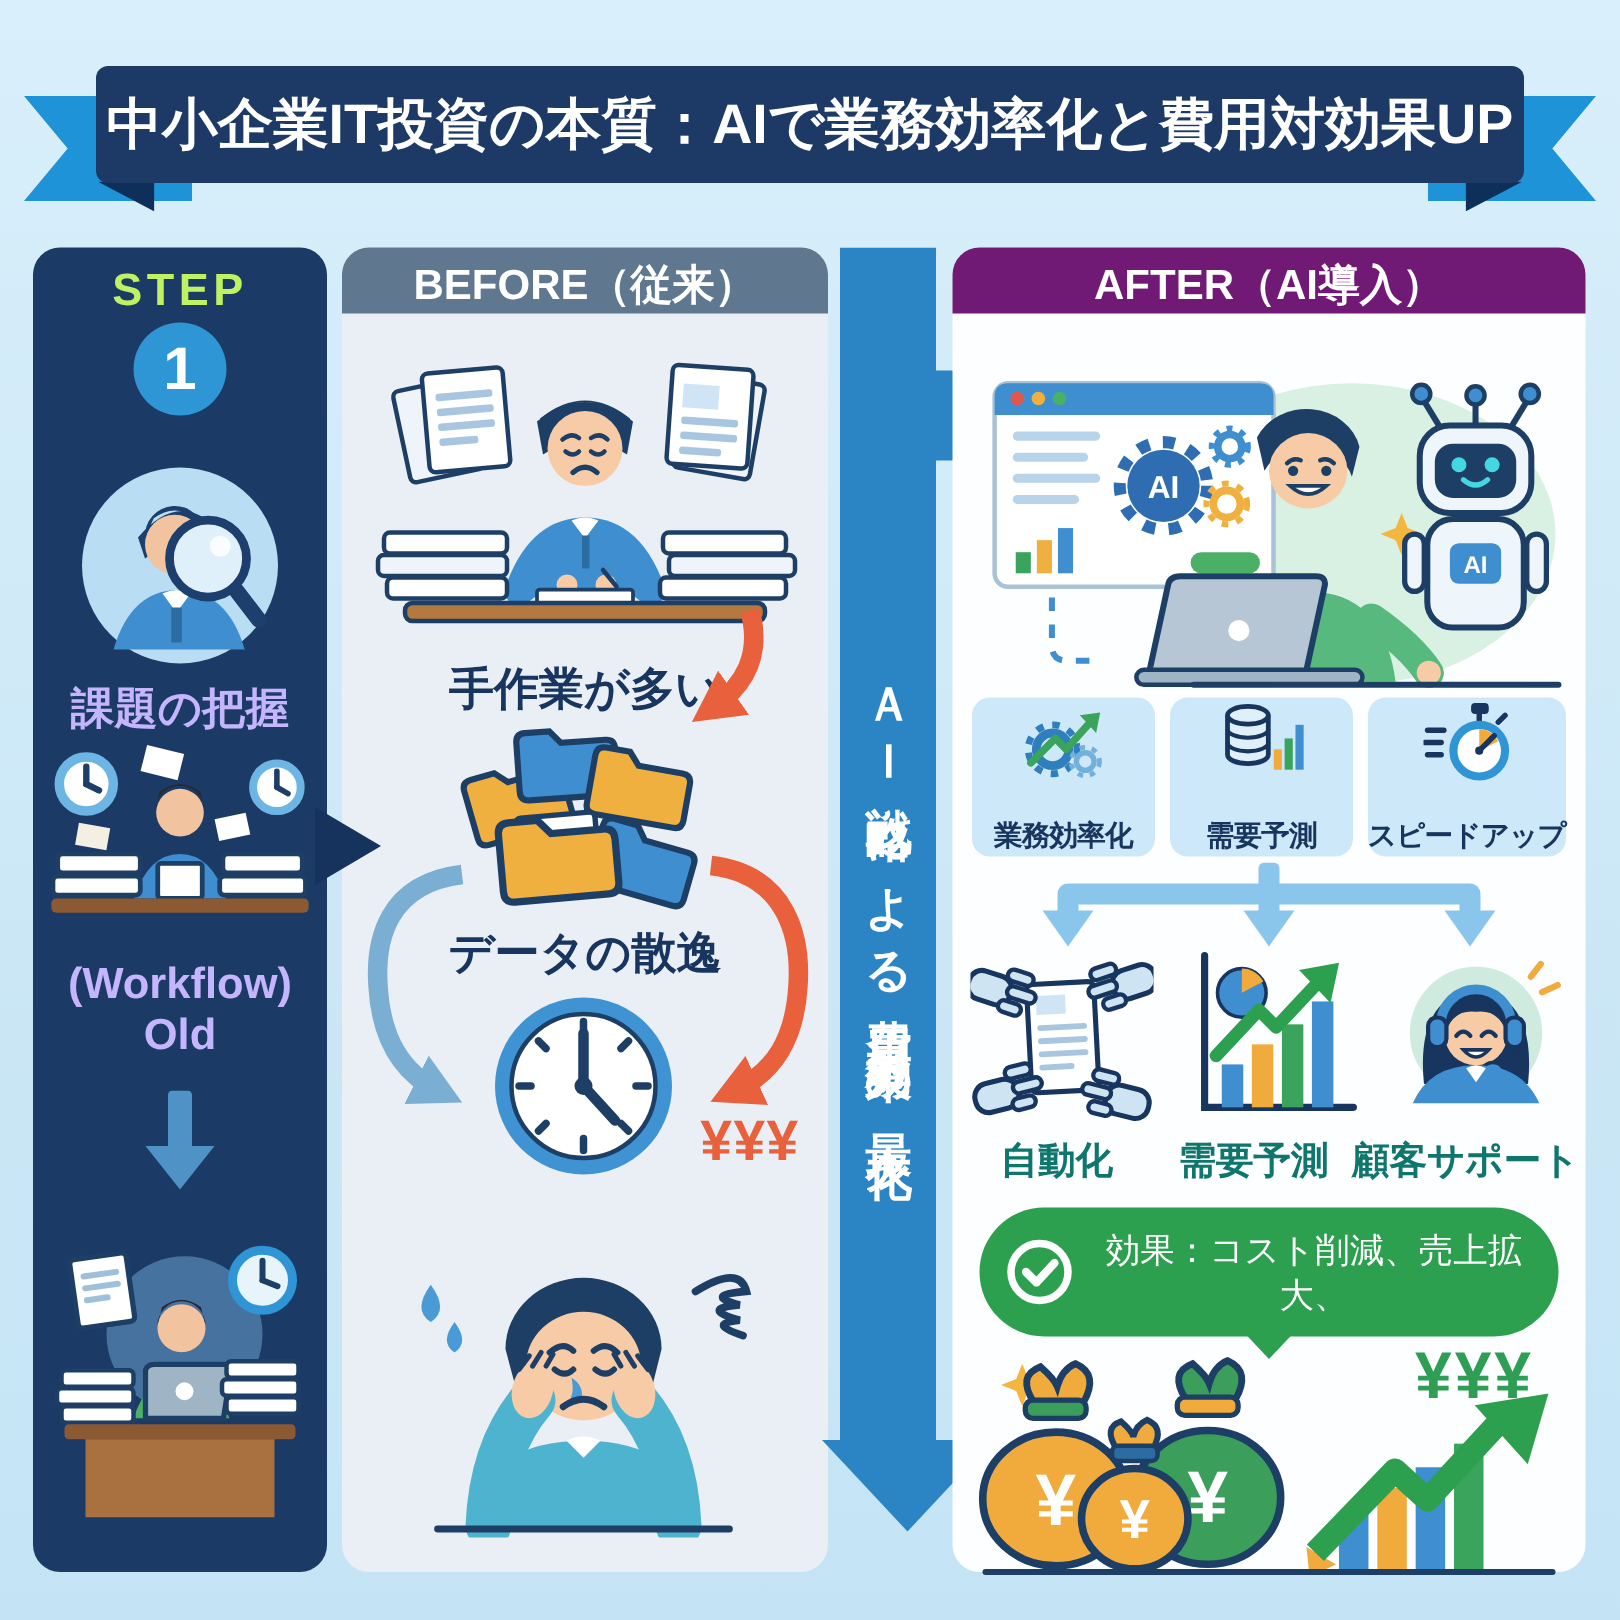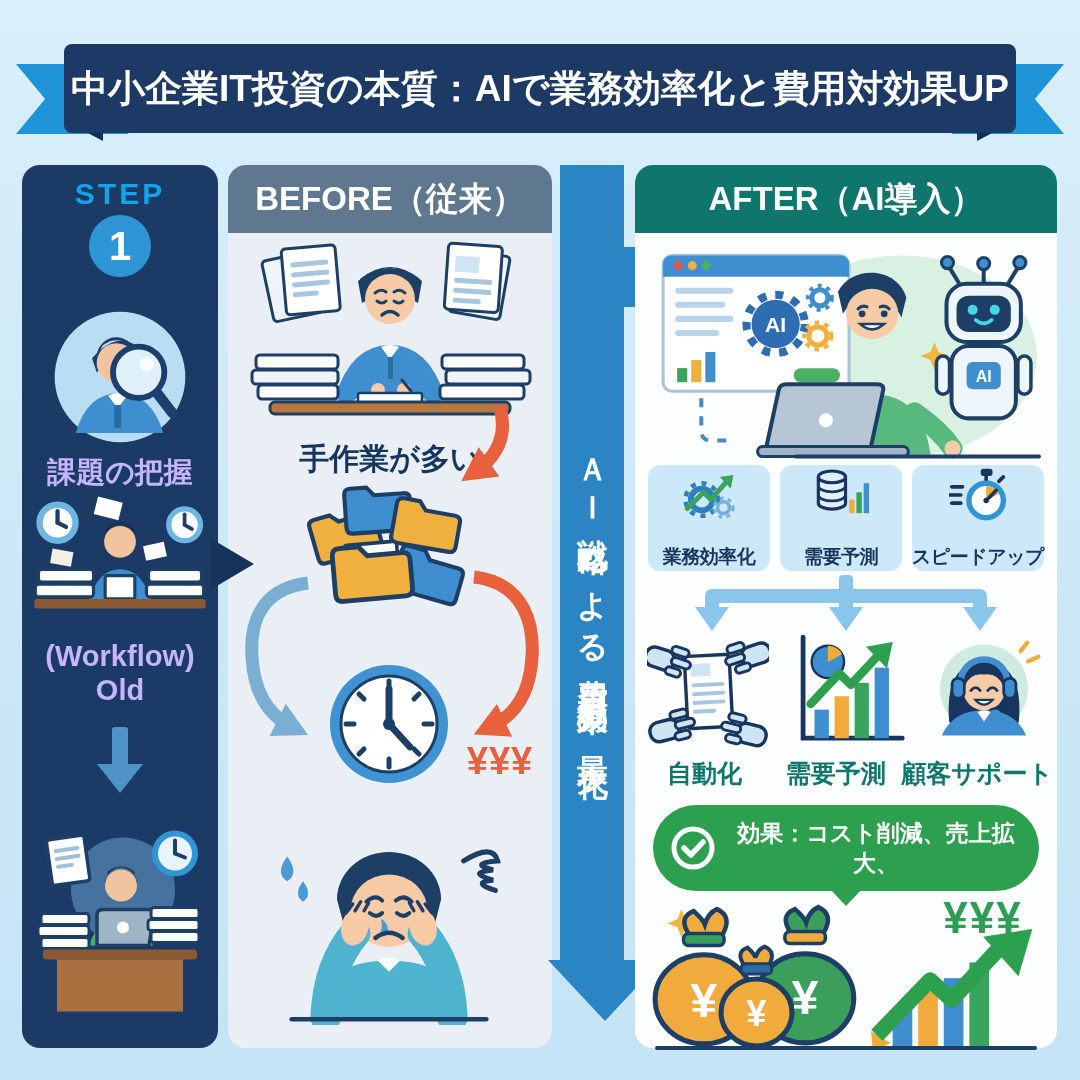--- a/index.html
+++ b/index.html
@@ -7,34 +7,34 @@
     background:linear-gradient(180deg,#d9effb 0%,#cbe7f6 60%,#c4e4f5 100%);
     font-family:"Liberation Sans",sans-serif;}
   .abs{position:absolute;}
   
   .ribbon-tail{position:absolute;top:64px;width:112px;height:70px;background:#1e93d7;}
   .ribbon-tail.left{left:16px;clip-path:polygon(0 0,100% 0,100% 100%,0 100%,26% 50%);}
   .ribbon-tail.right{right:16px;clip-path:polygon(0 0,100% 0,74% 50%,100% 100%,0 100%);}
   .ribbon-fold{position:absolute;top:121px;width:38px;height:20px;background:#0e2f59;}
   .ribbon-fold.left{left:65px;clip-path:polygon(0 0,100% 0,100% 100%);}
   .ribbon-fold.right{right:65px;clip-path:polygon(0 0,100% 0,0 100%);}
-  .banner{position:absolute;left:64px;top:44px;width:952px;height:89px;background:#1d3a66;
+  .banner{position:absolute;left:64px;top:44px;width:952px;height:78px;background:#1d3a66;
     border-radius:8px;display:flex;align-items:center;justify-content:center;
     color:#fff;font-weight:bold;font-size:37px;letter-spacing:0px;white-space:nowrap;}
   
   .panel{position:absolute;top:165px;height:883px;border-radius:18px;}
   .left-panel{left:22px;width:196px;background:#1c3a66;}
   .before-panel{left:228px;width:324px;background:#e9eff5;}
   .after-panel{left:635px;width:422px;background:#fdfeff;}
-  .panel-header{position:absolute;top:0;left:0;right:0;height:68px;border-radius:18px 18px 0 0;
-    display:flex;align-items:center;justify-content:center;color:#fff;font-weight:bold;font-size:33px;white-space:nowrap;}
+  .panel-header{position:absolute;top:0;left:0;right:0;height:44px;border-radius:18px 18px 0 0;
+    display:flex;align-items:flex-end;justify-content:center;color:#fff;font-weight:bold;font-size:28px;white-space:nowrap;}
   .before-header{background:#5f7890;}
-  .after-header{background:#0f766e;}
+  .after-header{background:#701a75;}
   
-  .step-label{position:absolute;top:12px;width:100%;text-align:center;color:#0ea5e9;
+  .step-label{position:absolute;top:12px;width:100%;text-align:center;color:#bef264;
     font-size:30px;font-weight:bold;letter-spacing:3px;}
   .step-circle{position:absolute;top:50px;left:50%;transform:translateX(-50%);width:62px;height:62px;
     border-radius:50%;background:#2f96d5;color:#fff;font-size:40px;font-weight:bold;
     display:flex;align-items:center;justify-content:center;}
   .white-cap{position:absolute;width:100%;text-align:center;color:#c4b5fd;font-weight:bold;font-size:28px;}
   
   .navy-cap{position:absolute;width:100%;text-align:center;color:#17355e;font-weight:bold;font-size:30px;white-space:nowrap;}
   .cost-before{position:absolute;top:575px;left:222px;width:100px;text-align:center;
     font-size:38px;font-weight:bold;color:#e8603c;letter-spacing:1px;}
   
@@ -51,21 +51,21 @@
   .features-row{position:absolute;top:466px;left:4px;right:4px;display:flex;}
   .feature-cell{flex:1;display:flex;align-items:flex-start;justify-content:center;}
   .features-labels{position:absolute;top:592px;left:4px;right:4px;display:flex;}
   .feature-label{flex:1;text-align:center;color:#0f766e;font-weight:bold;font-size:25px;white-space:nowrap;}
   .effect-banner{position:absolute;top:640px;left:18px;width:386px;height:86px;background:#2ca04e;
     border-radius:43px;}
   .effect-banner:after{content:"";position:absolute;bottom:-15px;left:50%;transform:translateX(-50%);
     width:0;height:0;border:17px solid transparent;border-top:18px solid #2ca04e;border-bottom:0;}
   .effect-check{position:absolute;left:16px;top:19px;width:48px;height:48px;}
   .effect-text{position:absolute;left:68px;right:8px;top:13px;text-align:center;color:#fff;
-    font-weight:bold;font-size:23px;line-height:30px;}
+    font-weight:normal;font-size:23px;line-height:30px;}
   .cost-after{position:absolute;top:728px;left:288px;width:120px;text-align:center;
     font-size:44px;font-weight:bold;color:#2f9e55;letter-spacing:2px;}
   .ground-line{position:absolute;top:881px;left:20px;width:382px;height:4px;background:#1d3f66;border-radius:2px;}
 </style>
 </head>
 <body>
 
 <div class="canvas">
 
   <div class="ribbon-tail left"></div>
@@ -218,20 +218,21 @@
       </g>
       <g transform="translate(102 58) rotate(16)">
         <path d="M0 10 q0 -6 6 -6 l16 0 7 8 29 0 q6 0 6 6 l0 24 q0 6 -6 6 l-52 0 q-6 0 -6 -6 z" fill="#3f8fd0" stroke="#1d3f66" stroke-width="4"></path>
       </g>
       <g transform="translate(30 62) rotate(-5) scale(1.18)">
         <rect x="10" y="2" width="44" height="30" rx="3" fill="#fff" stroke="#1d3f66" stroke-width="3"></rect>
         <path d="M0 10 q0 -6 6 -6 l16 0 7 8 29 0 q6 0 6 6 l0 24 q0 6 -6 6 l-52 0 q-6 0 -6 -6 z" fill="#f0b03f" stroke="#1d3f66" stroke-width="4"></path>
       </g>
     </svg>
 
+    <div class="navy-cap" style="top:450px;">データの散逸</div>
 
     <svg class="abs" style="top:494px;left:96px;" width="130" height="130" viewBox="0 0 130 130">
       <circle cx="65" cy="65" r="59" fill="#3f93d2"></circle>
       <circle cx="65" cy="65" r="48" fill="#fff" stroke="#1d3f66" stroke-width="3"></circle>
       <g stroke="#1d3f66" stroke-width="5" stroke-linecap="round">
         <line x1="65" y1="22" x2="65" y2="30"></line>
           <line x1="65" y1="100" x2="65" y2="108"></line>
         <line x1="22" y1="65" x2="30" y2="65"></line>
           <line x1="100" y1="65" x2="108" y2="65"></line>
         <line x1="35" y1="35" x2="40" y2="40"></line>

